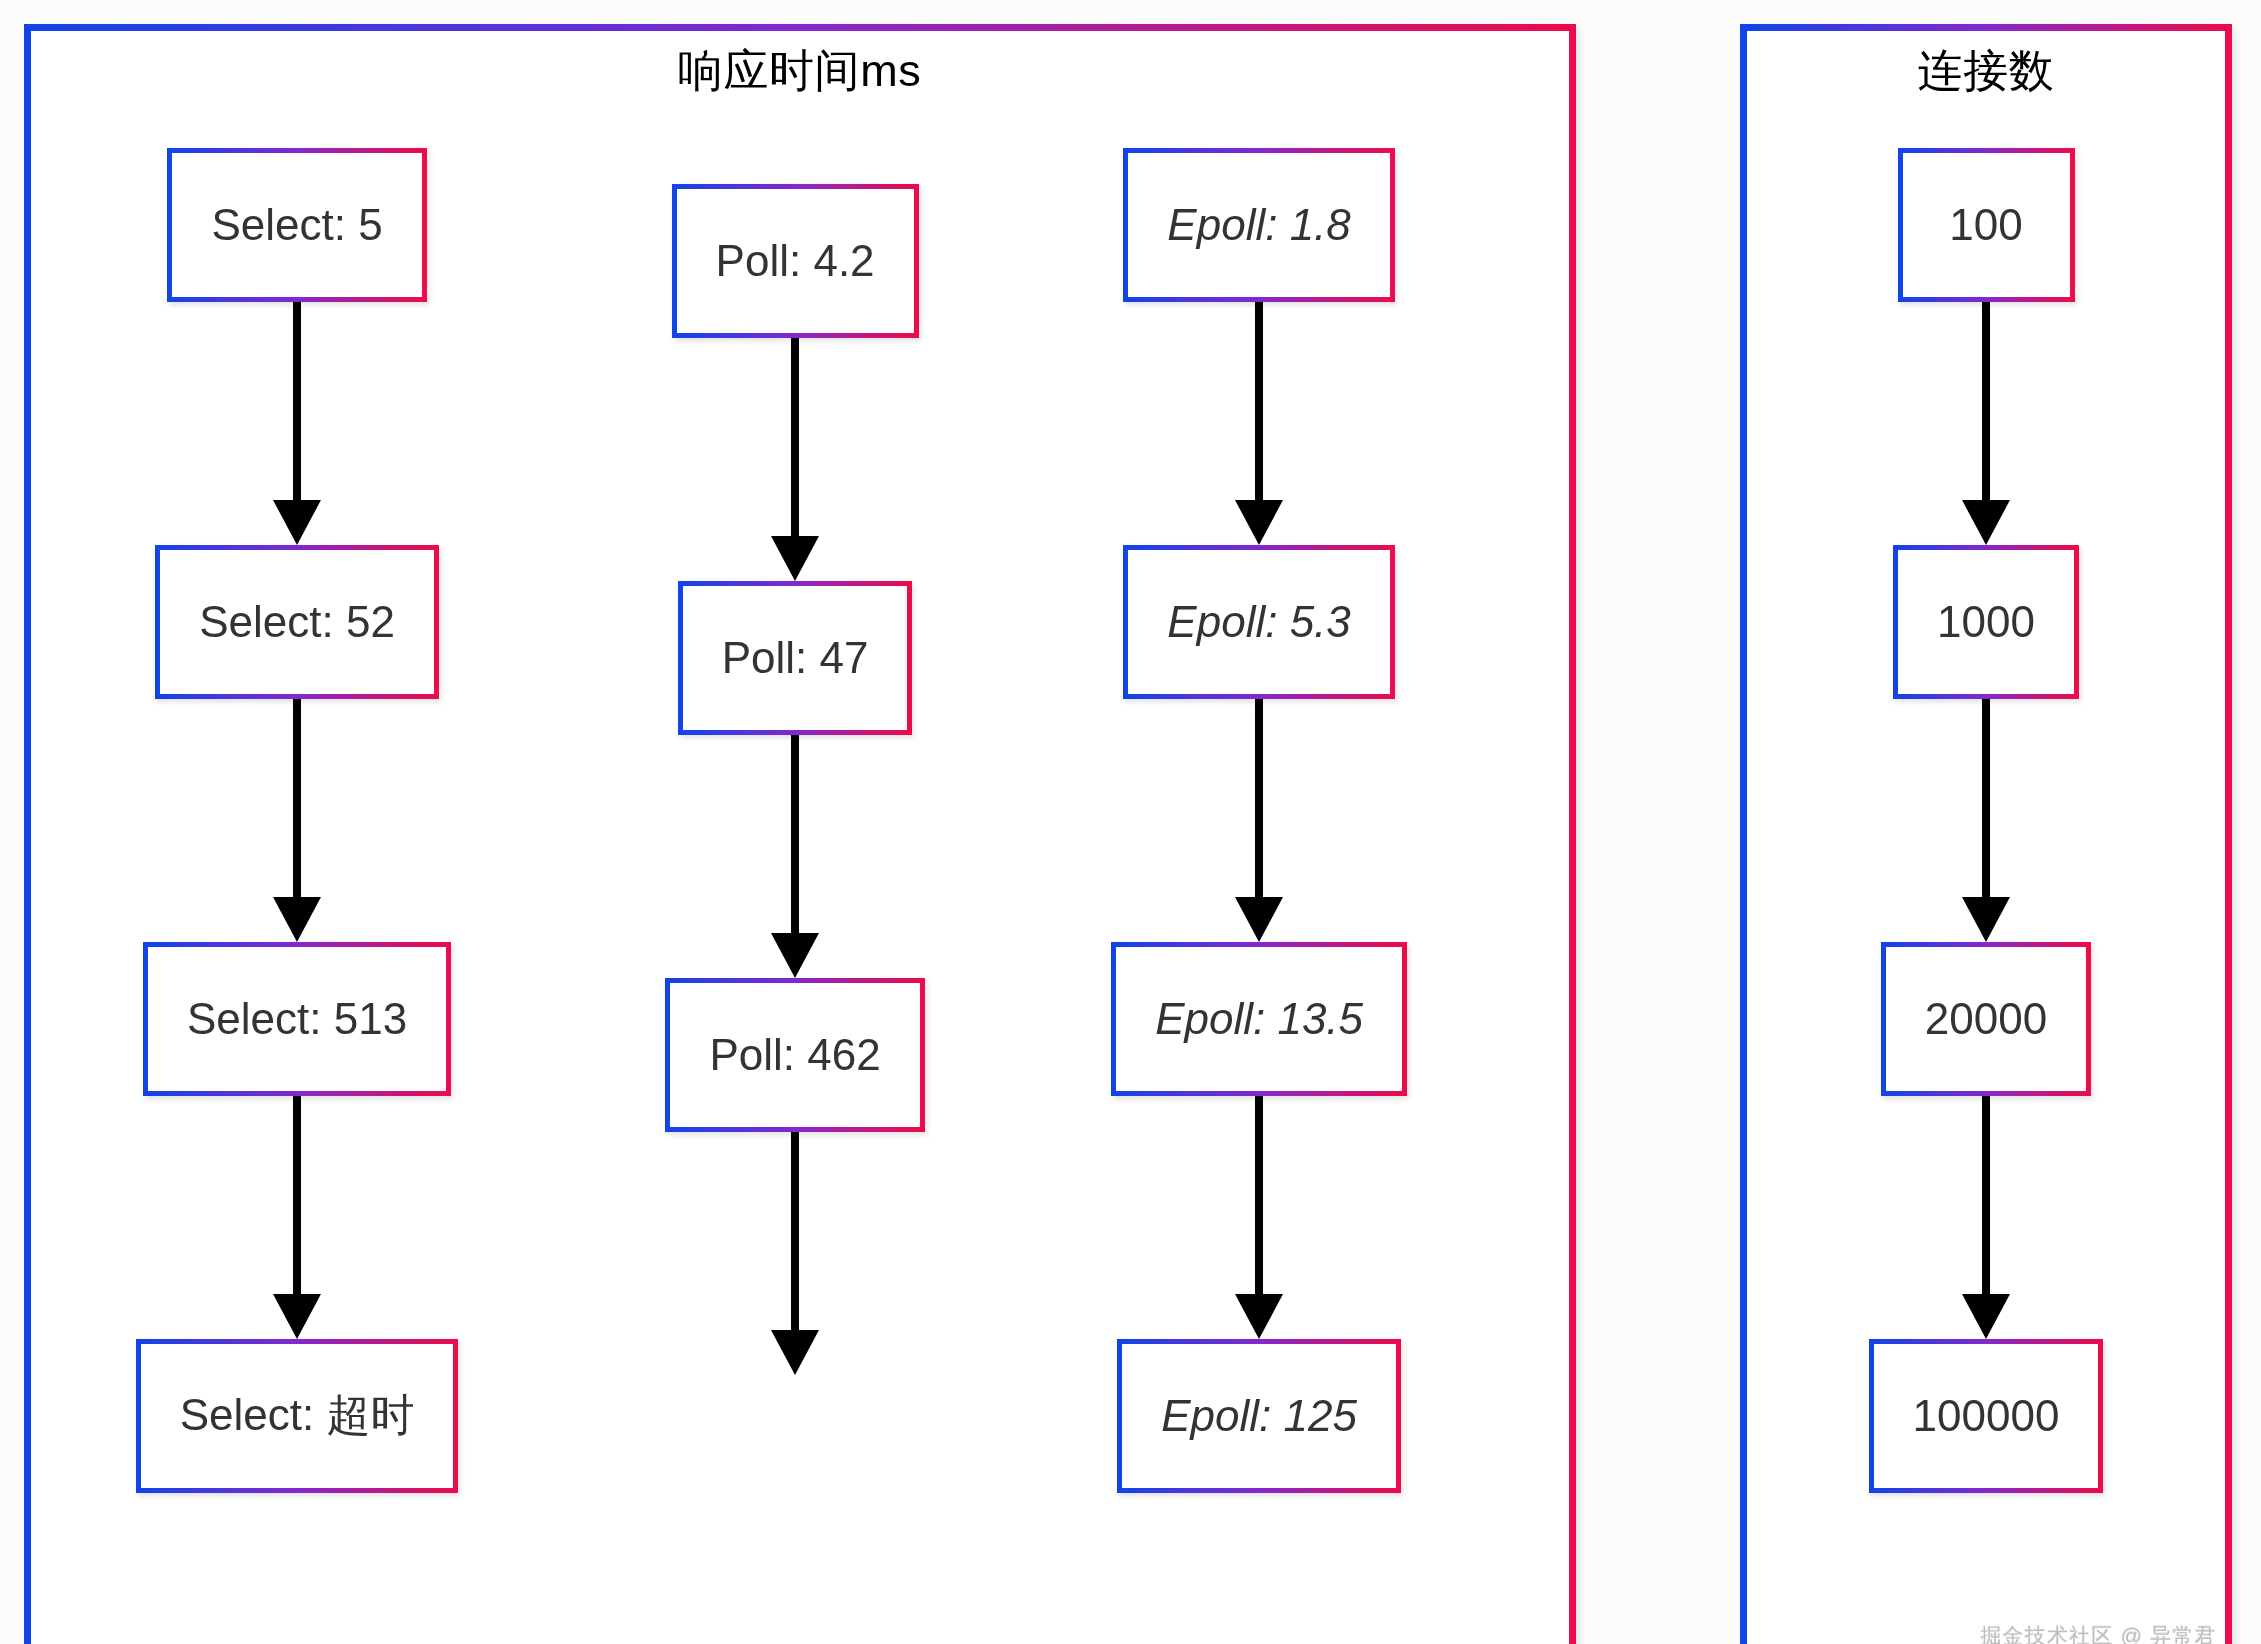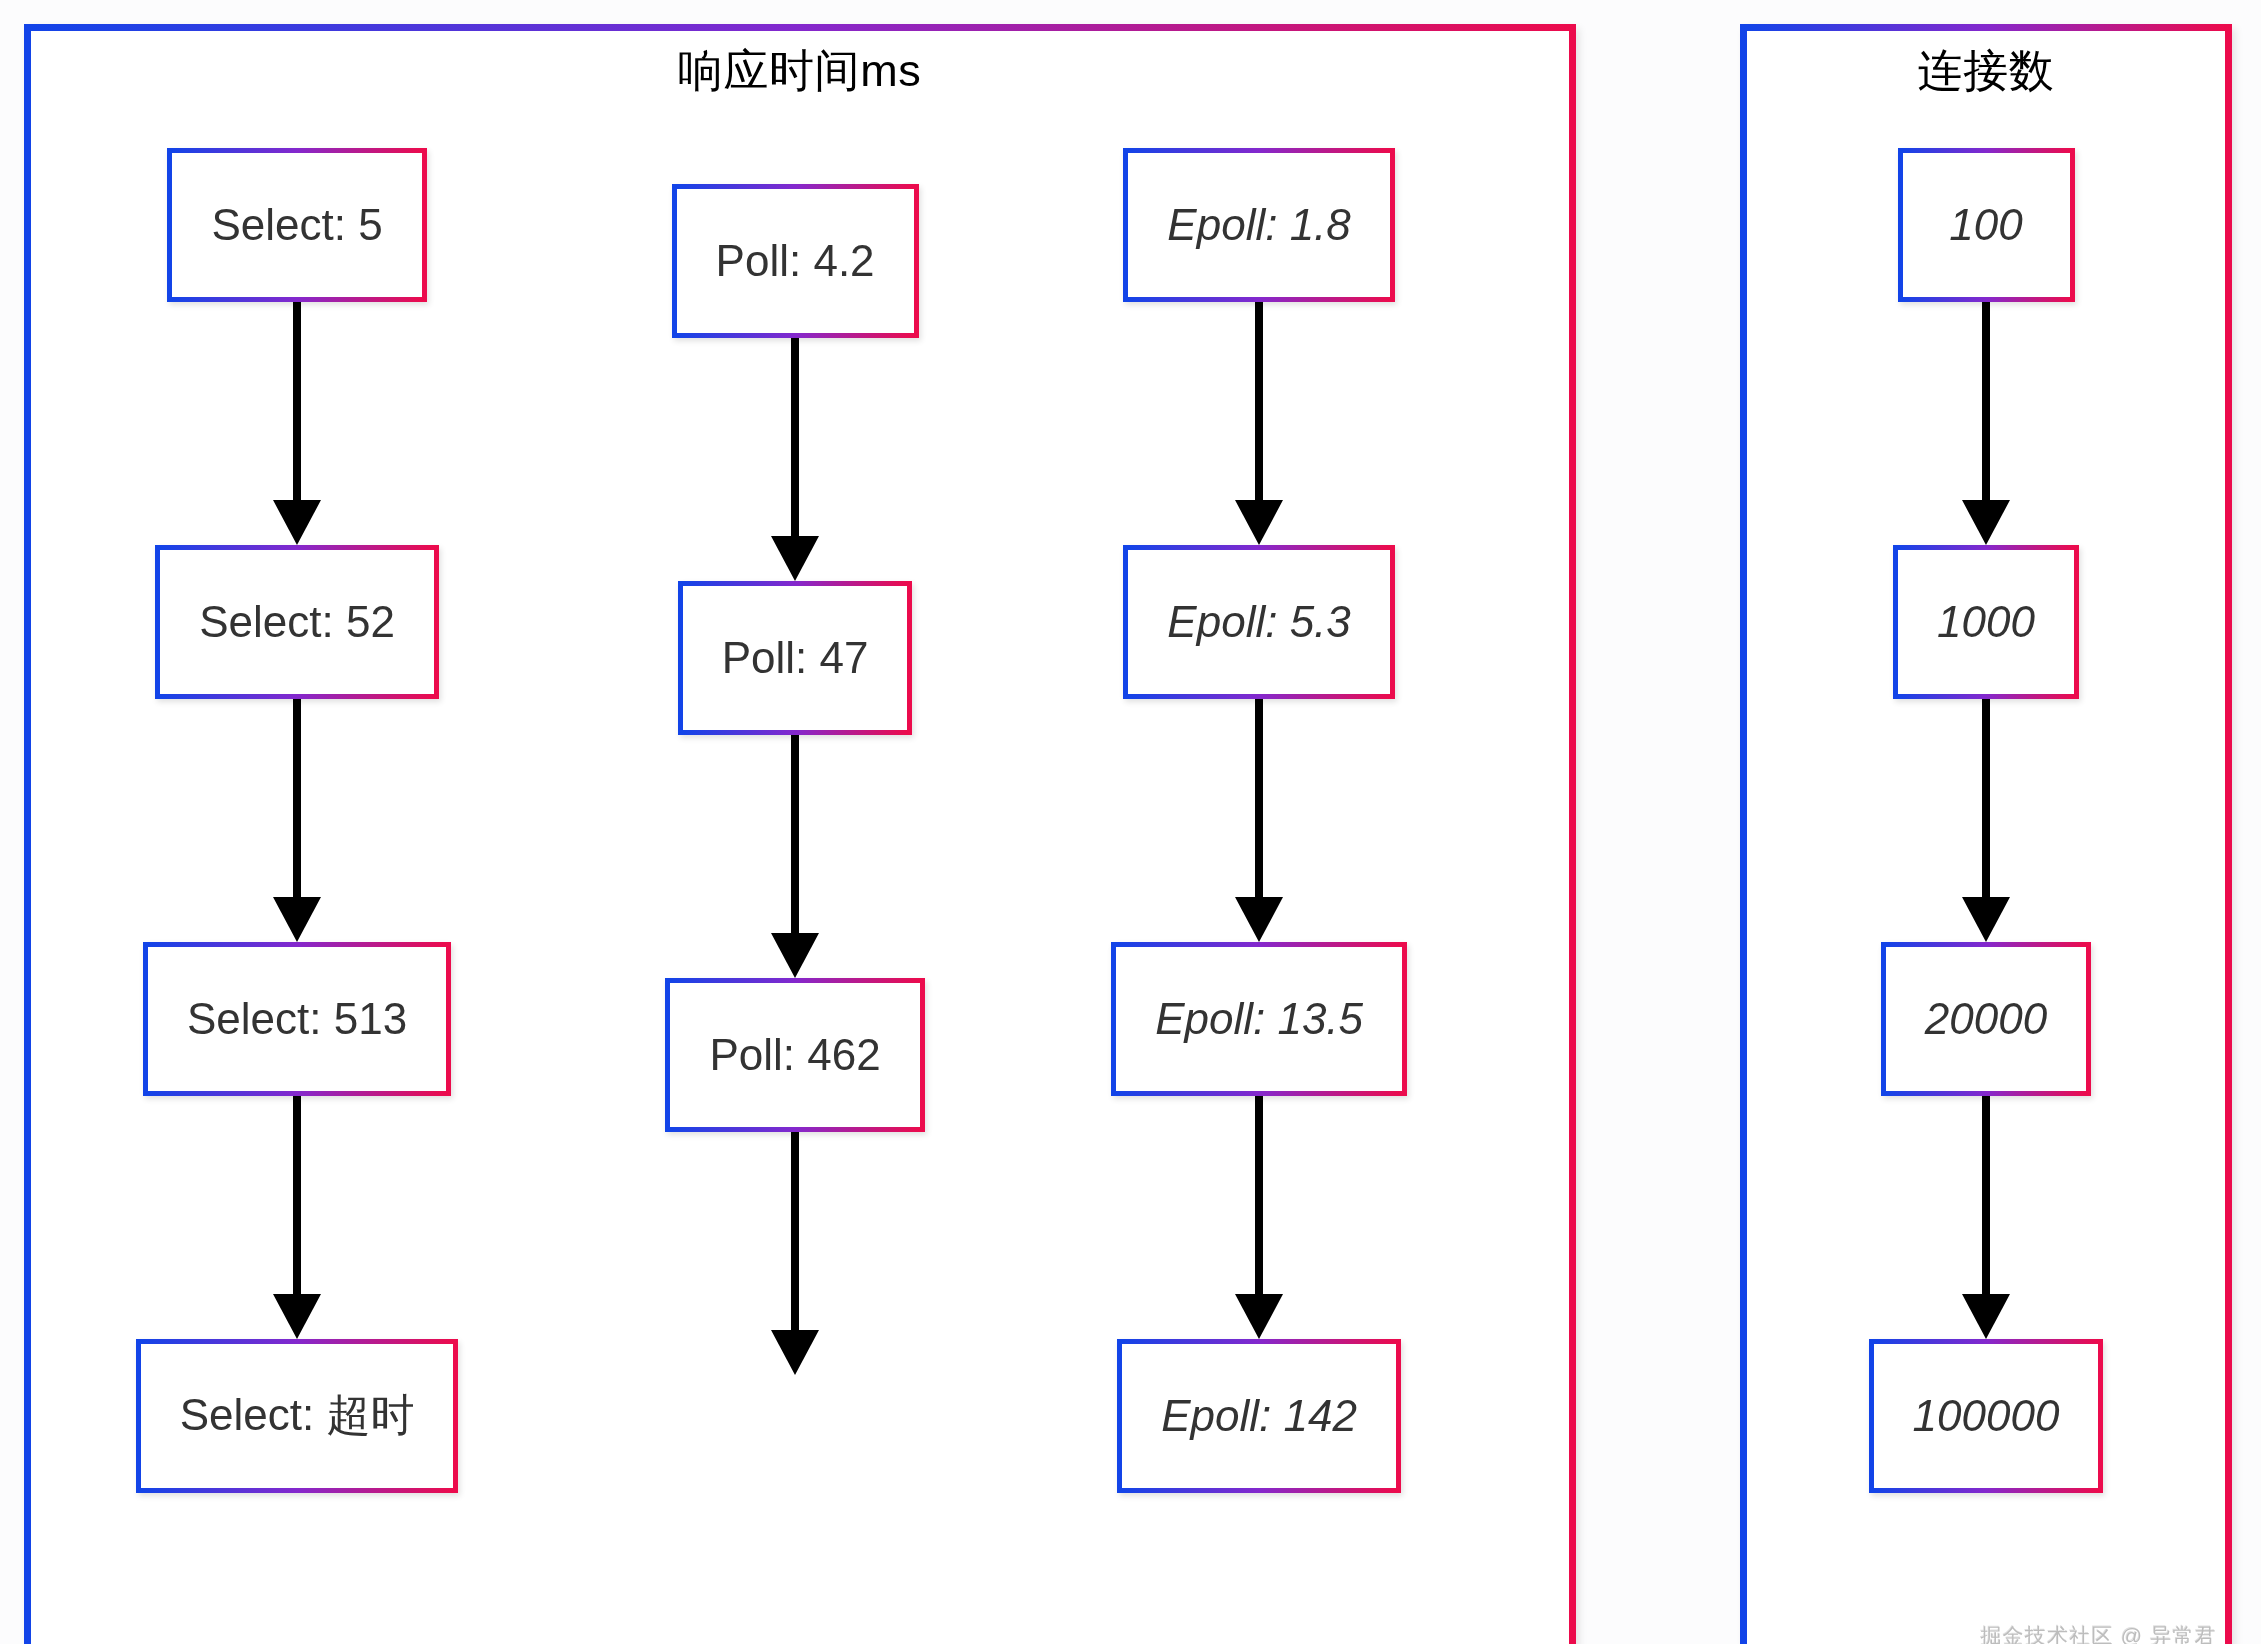--- a/index.html
+++ b/index.html
@@ -36,21 +36,21 @@
     width:353px;
     display:flex;
     flex-direction:column;
     align-items:center;
     padding-top:117px;
     box-sizing:border-box;
   }
   .col-select{left:90px;}
   .col-poll{left:588px;margin-top:36px;}
   .col-epoll{left:1052px;font-style:italic;}
-  .col-conn{left:0;right:0;width:auto;font-style:italic;}
+  .col-conn{left:0;right:0;width:auto;}
   .node{
     box-sizing:border-box;
     height:154px;
     min-width:177px;
     padding:0 39px;
     background:#ffffff;
     border:5.9px solid;
     border-image:linear-gradient(90deg,#1244e8 0%,#8428cd 50%,#ec0b4c 100%) 1;
     display:flex;
     align-items:center;
@@ -136,21 +136,21 @@
     <div class="node">Epoll: 5.3</div>
     <div class="arrow">
         <div class="stem"></div>
         <div class="head"></div>
       </div>
     <div class="node">Epoll: 13.5</div>
     <div class="arrow">
         <div class="stem"></div>
         <div class="head"></div>
       </div>
-    <div class="node">Epoll: 142</div>
+    <div class="node">Epoll: 125</div>
   </div>
 </div>
 
 <div class="panel panel-right">
   <div class="panel-title">连接数</div>
 
   <div class="flow-col col-conn">
     <div class="node">100</div>
     <div class="arrow">
         <div class="stem"></div>

